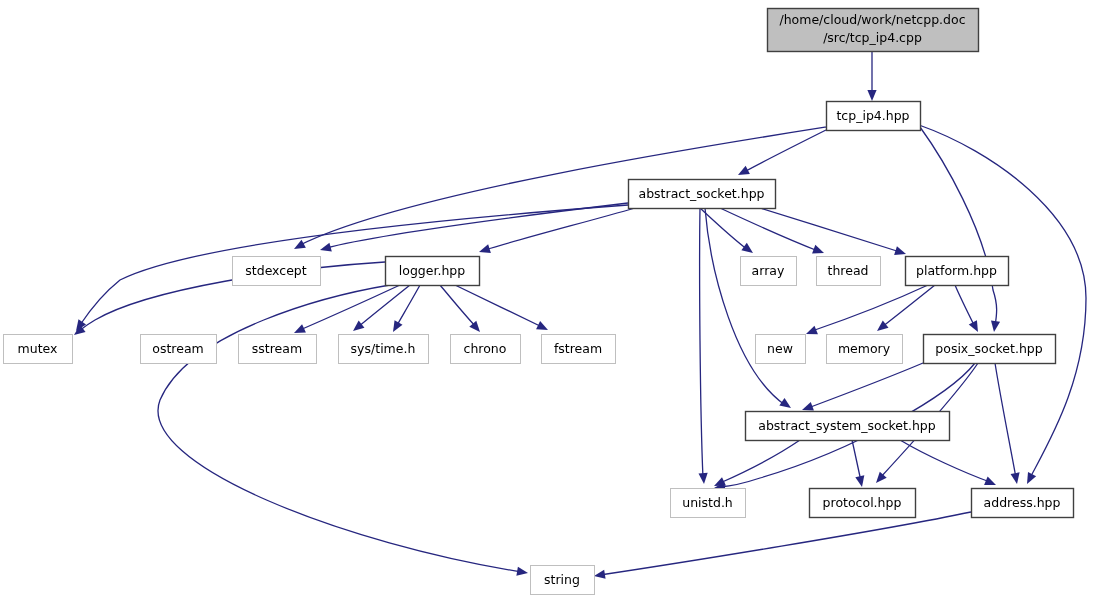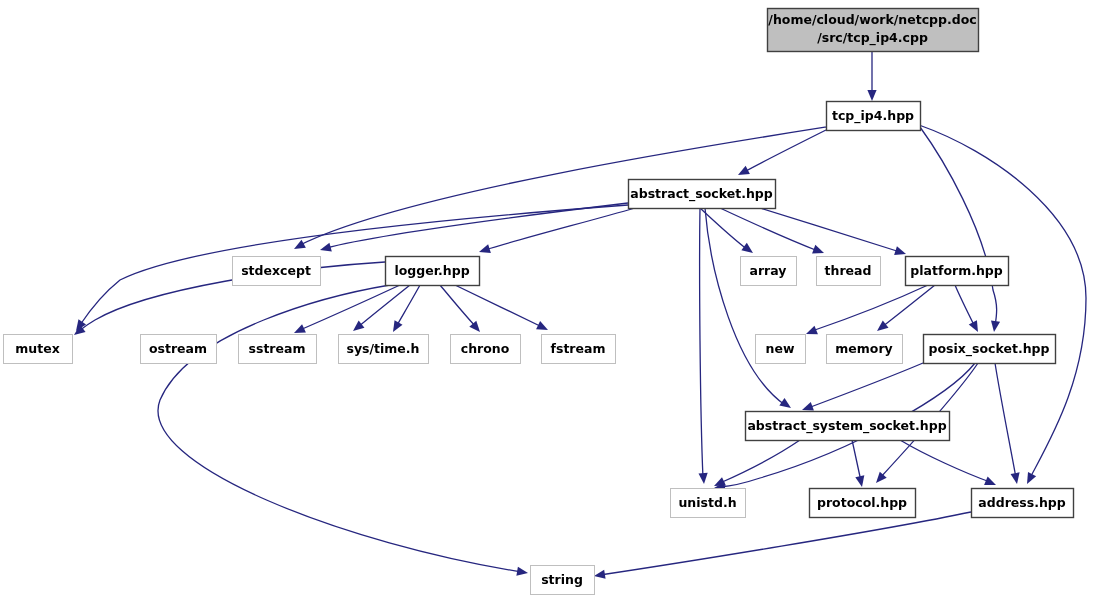--- a/index.html
+++ b/index.html
@@ -10,21 +10,20 @@
   body {
     width: 1101px;
     height: 600px;
     font-family: "DejaVu Sans", "Liberation Sans", sans-serif;
     overflow: hidden;
   }
   #graph-root {
     position: relative;
     width: 1101px;
     height: 600px;
-    font-weight: bold;
   }
   svg#dep-graph {
     display: block;
     width: 1101px;
     height: 600px;
   }
   .node-box {
     stroke-width: 1;
   }
   .node-box.sys {

